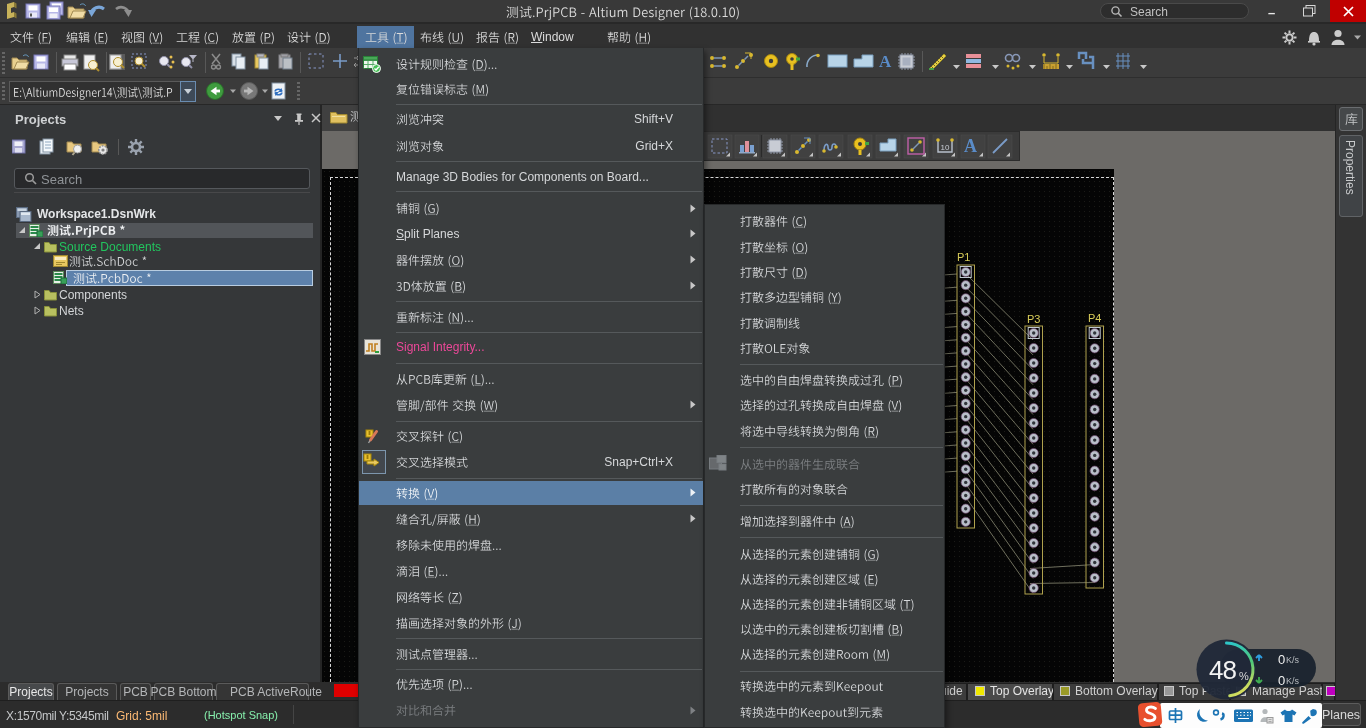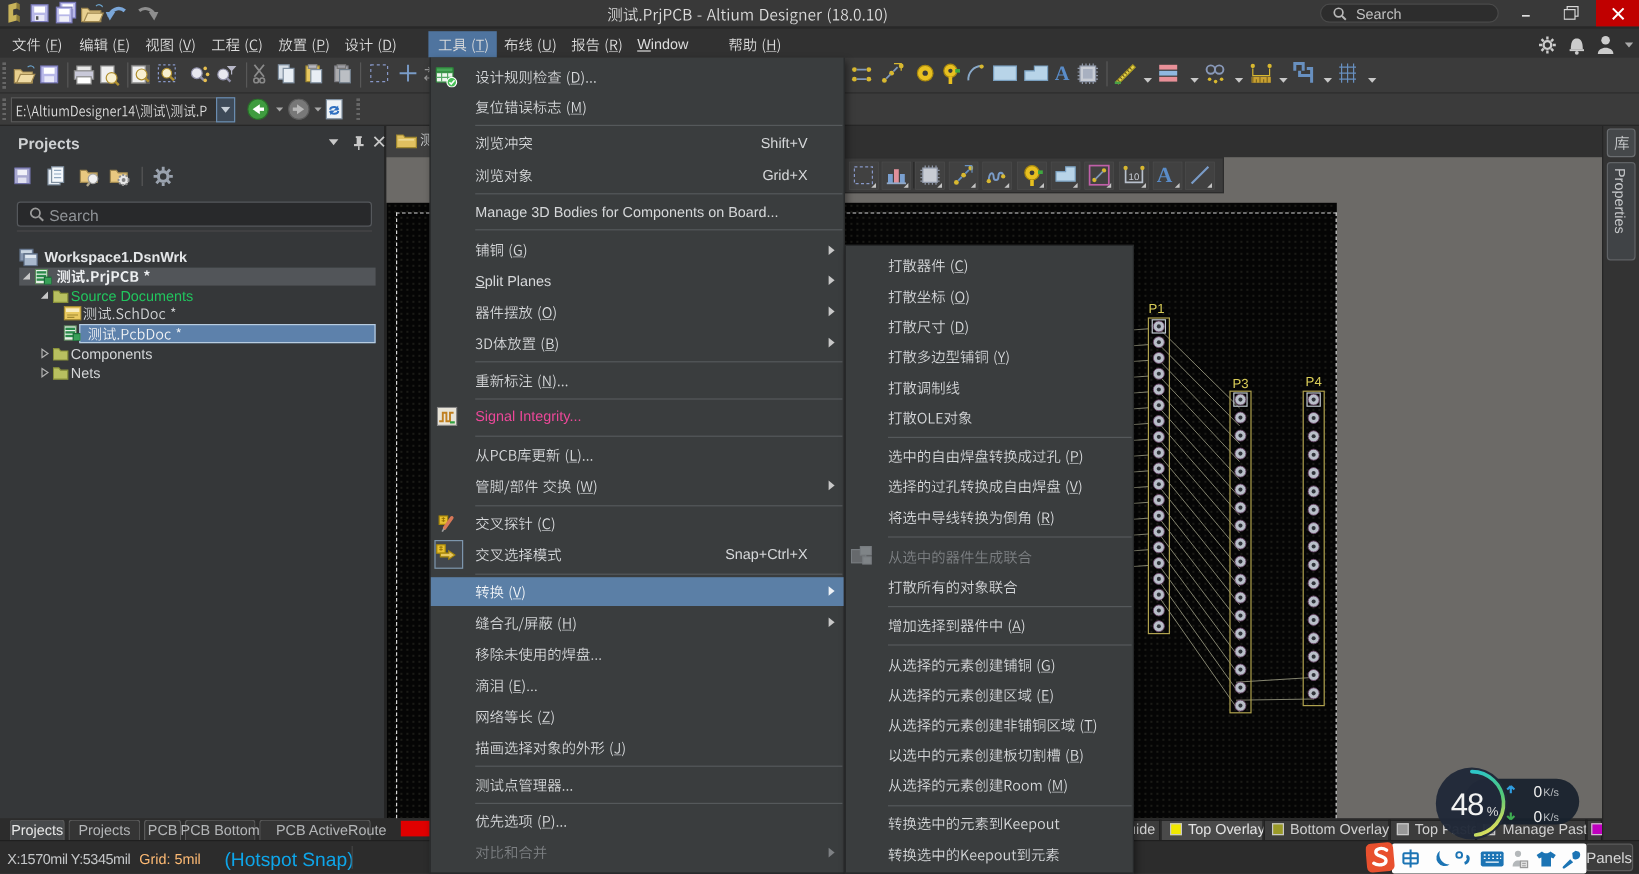--- a/index.html
+++ b/index.html
@@ -651,25 +651,25 @@
 <div class="abs" style="left:120px;top:682.5px;width:31px;height:17px;background:#353535;border:1px solid #5a5a5a;border-bottom:none;border-radius:3px 3px 0 0"></div>
 <div class="txt" style="left:135.5px;transform:translateX(-50%);top:685.5px;font-size:12px;color:#b4b6b8">PCB</div>
 <div class="abs" style="left:154px;top:682.5px;width:59px;height:17px;background:#353535;border:1px solid #5a5a5a;border-bottom:none;border-radius:3px 3px 0 0"></div>
 <div class="txt" style="left:183.5px;transform:translateX(-50%);top:685.5px;font-size:12px;color:#b4b6b8">PCB Bottom</div>
 <div class="abs" style="left:216px;top:682.5px;width:93px;height:17px;background:#353535;border:1px solid #5a5a5a;border-bottom:none;border-radius:3px 3px 0 0"></div>
 <div class="txt" style="left:276px;transform:translateX(-50%);top:685.5px;font-size:12px;color:#b4b6b8">PCB ActiveRoute</div>
 <div class="abs" style="left:0px;top:700px;width:1366px;height:28px;background:#2c2c2c;"></div>
 <div class="abs" style="left:0px;top:700px;width:1366px;height:1px;background:#1f1f1f;"></div>
 <div class="txt" style="left:6px;top:710px;font-size:12px;color:#c4c6c8;letter-spacing:-0.35px">X:1570mil Y:5345mil</div>
 <div class="txt" style="left:116px;top:710px;font-size:12px;color:#fdba74">Grid: 5mil</div>
-<div class="txt" style="left:187px;top:710px;font-size:16px;color:#0ea5e9">(Hotspot Snap)</div>
+<div class="txt" style="left:204px;top:710px;font-size:11px;color:#86efac">(Hotspot Snap)</div>
 <div class="abs" style="left:293px;top:705px;width:1px;height:19px;background:#454545;"></div>
 <div class="abs" style="left:1313px;top:705px;width:1px;height:19px;background:#454545;"></div>
 <div class="abs" style="left:1321px;top:703px;width:40px;height:23px;background:#3d3d3d;border:1px solid #5c5c5c;border-radius:3px"></div>
-<div class="txt" style="left:1341px;transform:translateX(-50%);top:708.75px;font-size:12.5px;color:#d8d8d8">Panels</div>
+<div class="txt" style="left:1341px;transform:translateX(-50%);top:708.75px;font-size:12.5px;color:#d8d8d8">Planes</div>
 <div class="abs" style="left:358px;top:48px;width:346px;height:680px;background:#3a3d3e;border:1px solid #27292a;border-top:none;box-shadow:2px 3px 6px rgba(0,0,0,0.45)"></div>
 <div class="abs" style="left:704px;top:204px;width:241px;height:524px;background:#3a3d3e;border:1px solid #27292a;box-shadow:2px 3px 6px rgba(0,0,0,0.45)"></div>
 <div class="abs" style="left:359px;top:481px;width:344px;height:24px;background:#5b7fa6;"></div>
 <div class="abs" style="left:396px;top:103.7px;width:306px;height:1px;background:#55595b;"></div>
 <div class="abs" style="left:396px;top:160.5px;width:306px;height:1px;background:#55595b;"></div>
 <div class="abs" style="left:396px;top:191px;width:306px;height:1px;background:#55595b;"></div>
 <div class="abs" style="left:396px;top:300.5px;width:306px;height:1px;background:#55595b;"></div>
 <div class="abs" style="left:396px;top:331.5px;width:306px;height:1px;background:#55595b;"></div>
 <div class="abs" style="left:396px;top:362.5px;width:306px;height:1px;background:#55595b;"></div>
 <div class="abs" style="left:396px;top:420.5px;width:306px;height:1px;background:#55595b;"></div>

